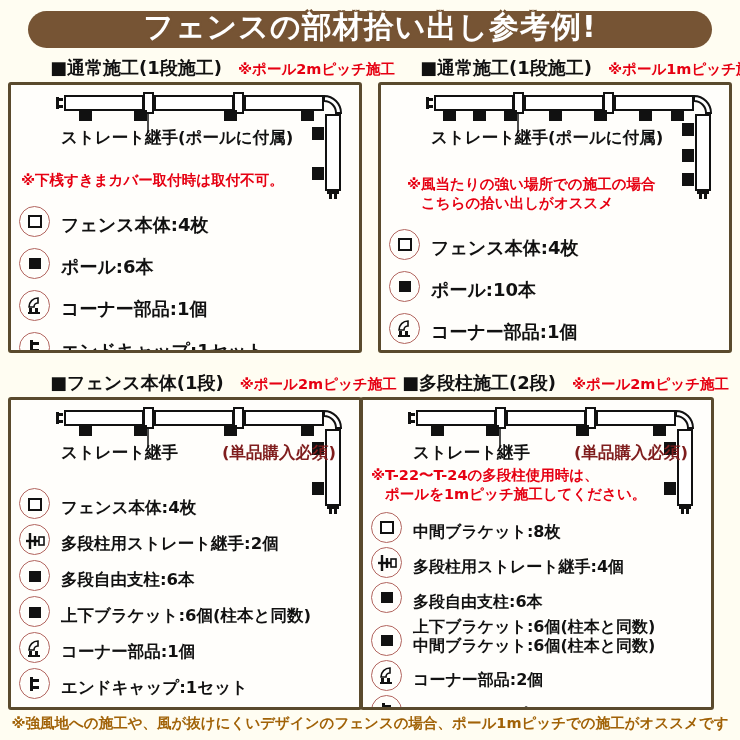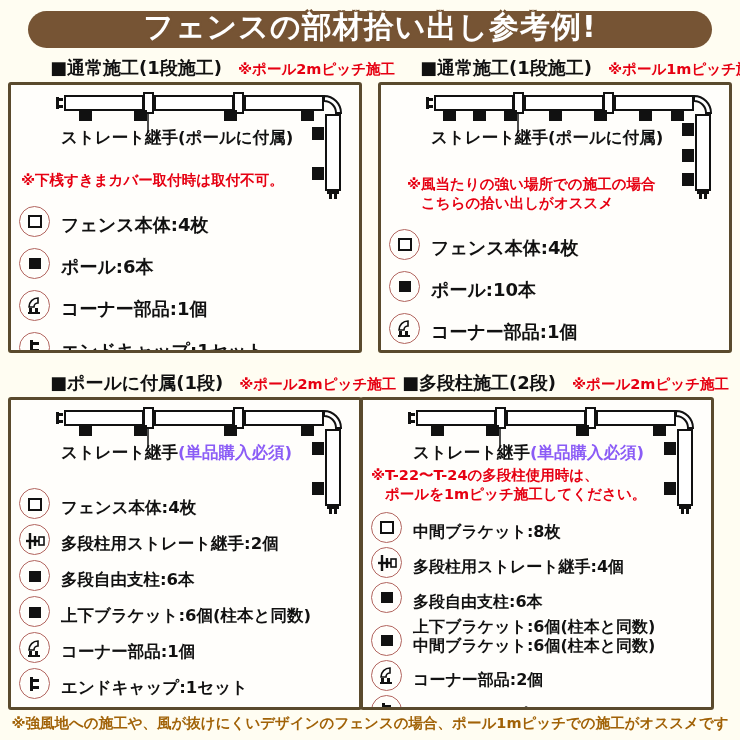--- a/index.html
+++ b/index.html
@@ -26,21 +26,21 @@
 
   .panel-box { position:relative; margin-top:2px; background:#fffefb;
                border:3px solid #5a4a2d; border-radius:3px; padding:6px 8px; overflow:hidden; }
   .tl .panel-box, .tr .panel-box { height:271px; }
   .bl .panel-box, .br .panel-box { height:313px; }
 
   .fence-svg { position:absolute; top:2px; left:4px; pointer-events:none; }
 
   .joint-label { position:relative; z-index:1; margin:36px 0 0 42px;
                  font-size:16.5px; font-weight:bold; color:#111; white-space:nowrap; }
-  .joint-label .red-part { color:#8b5cf6; }
+  .joint-label .red-part { color:#7f1d1d;margin-left:44px; }
 
   .notes { position:relative; z-index:1; font-size:14.5px; font-weight:bold;
            color:#e60012; line-height:1.3; }
   .tl .notes { margin:22px 0 0 2px; }
   .tr .notes { margin:26px 0 0 18px; }
   .br .notes { margin:2px 0 0 0; }
   .notes .indent { padding-left:14px; }
 
   .parts { position:relative; z-index:1; list-style:none; }
   .tl .parts, .tr .parts { margin-top:16px; }
@@ -230,21 +230,21 @@
               </svg>
             </span>
           <span class="part-label">エンドキャップ:1セット</span>
         </li>
       </ul>
     </div>
   </section>
 
   <section class="block bl">
     <div class="panel-header">
-      <span class="h-main">■ポールに付属(1段)</span>
+      <span class="h-main">■フェンス本体(1段)</span>
       <span class="h-pitch">※ポール2mピッチ施工</span>
     </div>
     <div class="panel-box">
       <svg class="fence-svg" width="338" height="118" viewBox="0 0 338 118">
         <g stroke="#111" stroke-width="2" fill="#fff">
           <rect x="50" y="9" width="78" height="14"></rect>
             <rect x="140" y="9" width="78" height="14"></rect>
             <rect x="230" y="9" width="78" height="14"></rect>
           <rect x="129" y="6" width="9" height="20"></rect>
             <rect x="219" y="6" width="9" height="20"></rect>

